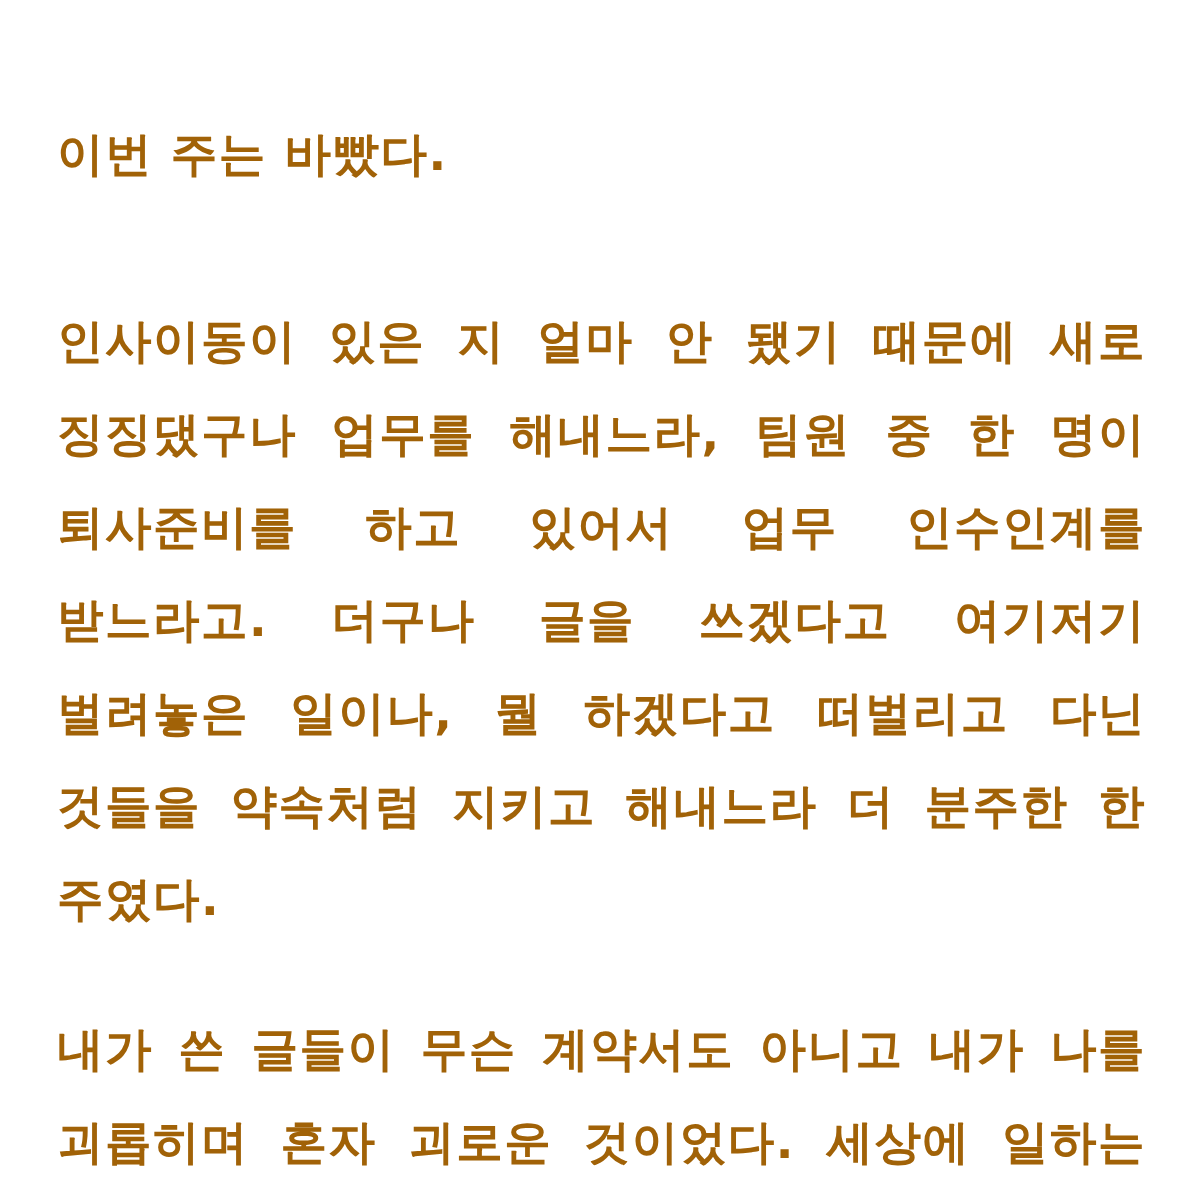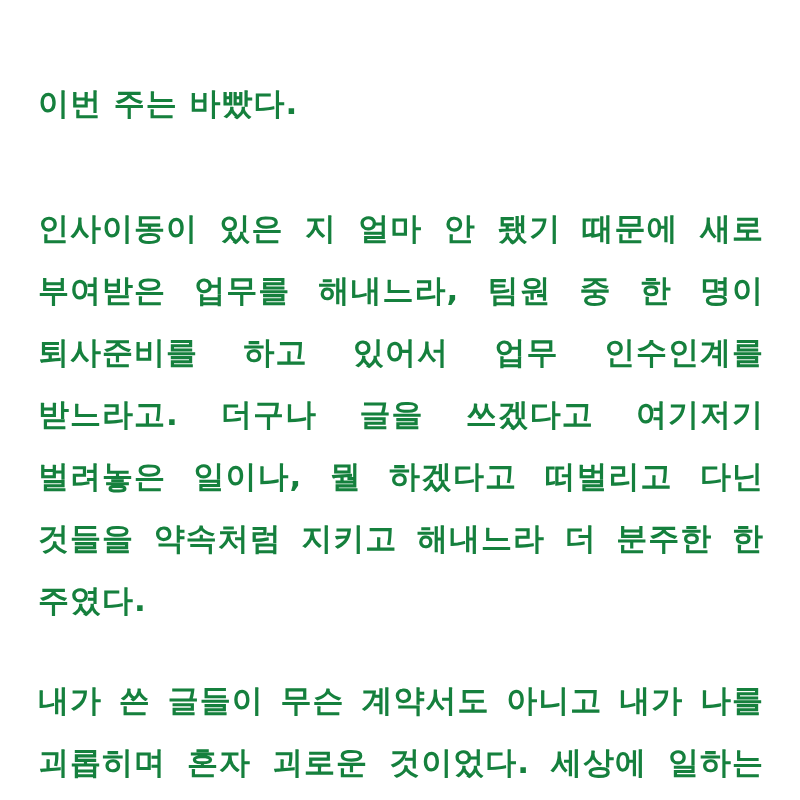--- a/index.html
+++ b/index.html
@@ -19,21 +19,21 @@
     font-family: "DejaVu Sans", sans-serif;
     padding: 58px 36px 0 38px;
   }
 
   .journal p {
     font-size: 31px;
     line-height: 62px;
     font-weight: 600;
     letter-spacing: 1px;
     word-break: keep-all;
-    color: #15803d;
+    color: #a16207;
   }
 
   
   .journal p.opening {
     margin-top: 14px;
     margin-bottom: 63px;
     text-align: left;
   }
 
   
@@ -48,16 +48,16 @@
     text-align: justify;
     text-justify: inter-character;
   }
 </style>
 </head>
 <body>
 
 <div class="page">
   <div class="journal">
     <p class="opening">이번 주는 바빴다.</p>
-    <p class="body-1">인사이동이 있은 지 얼마 안 됐기 때문에 새로 부여받은 업무를 해내느라, 팀원 중 한 명이 퇴사준비를 하고 있어서 업무 인수인계를 받느라고. 더구나 글을 쓰겠다고 여기저기 벌려놓은 일이나, 뭘 하겠다고 떠벌리고 다닌 것들을 약속처럼 지키고 해내느라 더 분주한 한 주였다.</p>
+    <p class="body-1">인사이동이 있은 지 얼마 안 됐기 때문에 새로 징징댔구나 업무를 해내느라, 팀원 중 한 명이 퇴사준비를 하고 있어서 업무 인수인계를 받느라고. 더구나 글을 쓰겠다고 여기저기 벌려놓은 일이나, 뭘 하겠다고 떠벌리고 다닌 것들을 약속처럼 지키고 해내느라 더 분주한 한 주였다.</p>
     <p class="body-2">내가 쓴 글들이 무슨 계약서도 아니고 내가 나를 괴롭히며 혼자 괴로운 것이었다. 세상에 일하는 엄마가 얼마나 많은데 글 속에서 너무 징징댔구나.</p>
   </div>
 </div>
 
 </body></html>

